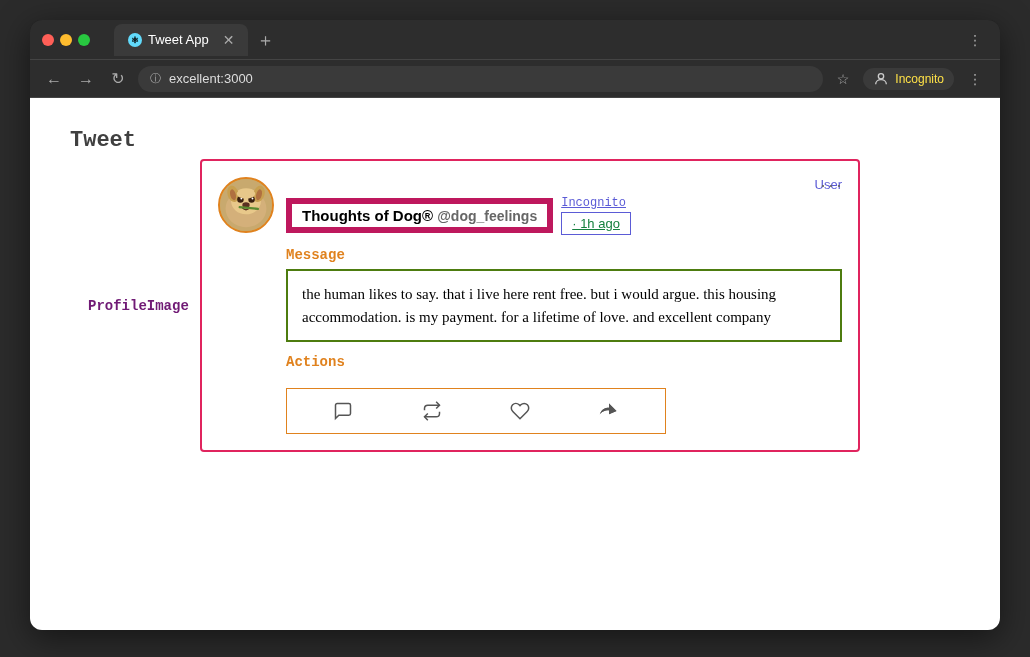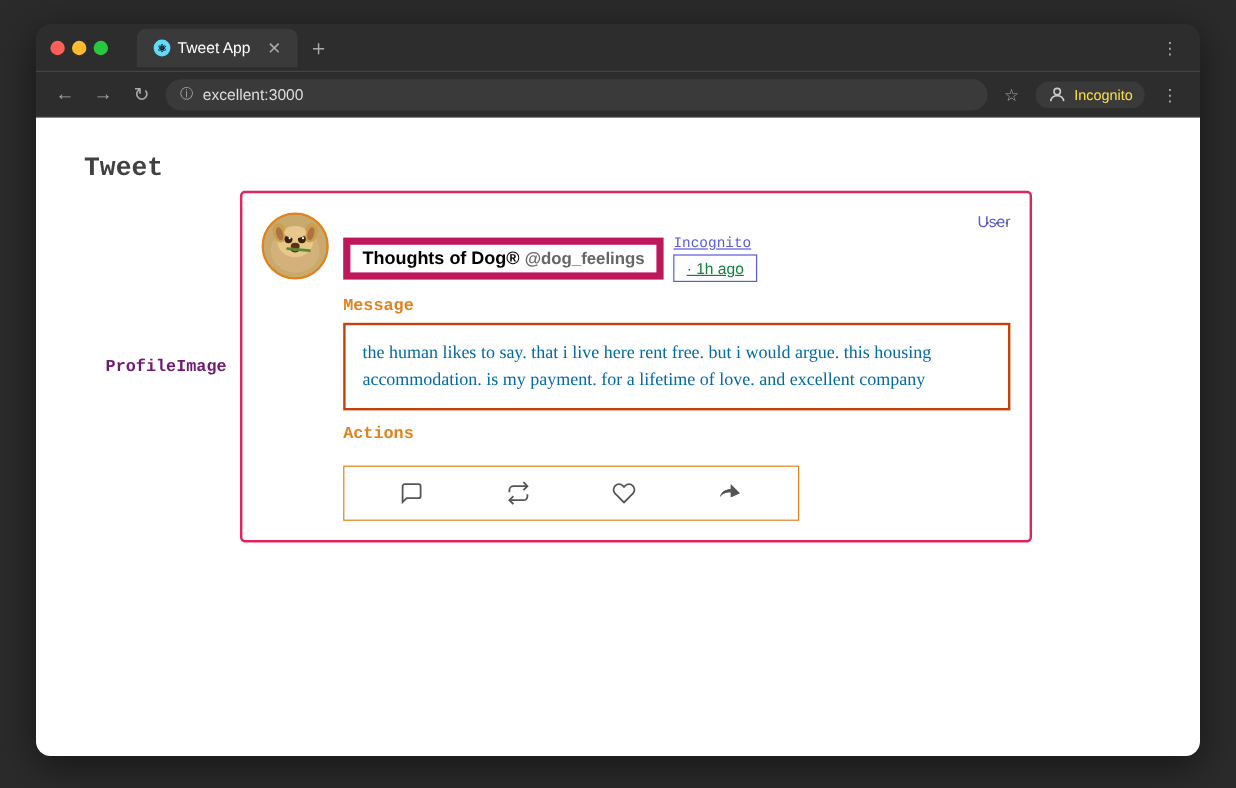--- a/index.html
+++ b/index.html
@@ -282,25 +282,25 @@
     .message-label {
       color: #e0821e;
       font-family: 'Courier New', monospace;
       font-size: 14px;
       font-weight: bold;
       margin-bottom: 6px;
       margin-top: 12px;
     }
 
     .message-box {
-      border: 2px solid #c2410c;
+      border: 2px solid #4d7c0f;
       padding: 12px 14px;
       font-size: 15px;
       line-height: 1.5;
-      color: #0369a1;
+      color: #000000;
       margin-bottom: 12px;
       font-family: Georgia, serif;
     }
 
     
     .actions-label {
       color: #e0821e;
       font-family: 'Courier New', monospace;
       font-size: 14px;
       font-weight: bold;

